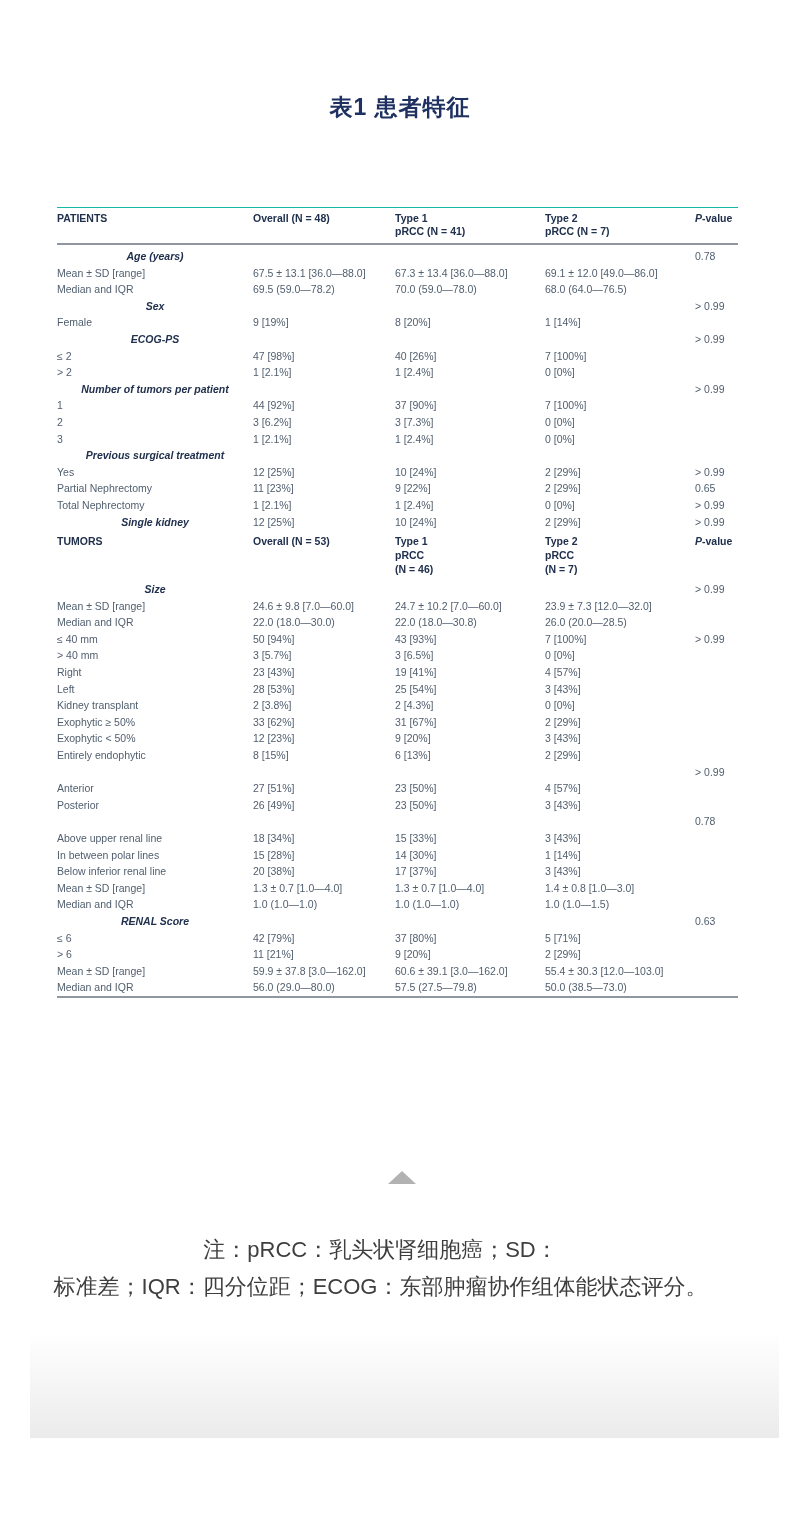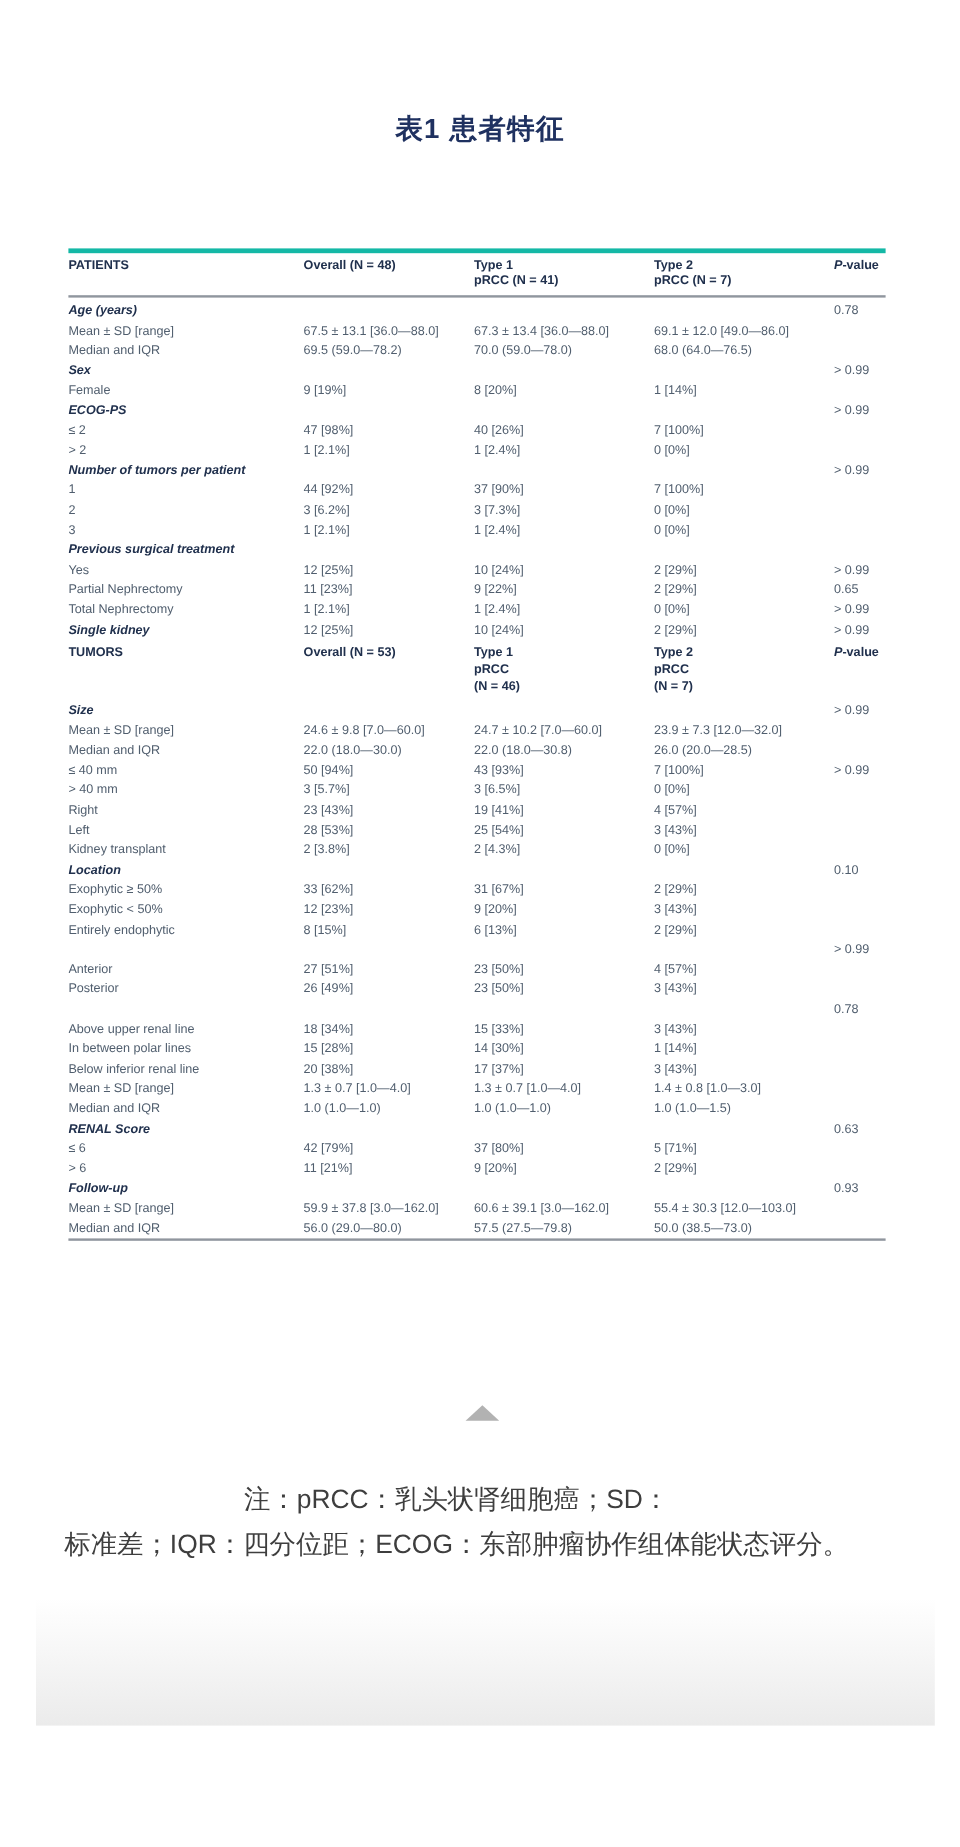--- a/index.html
+++ b/index.html
@@ -26,28 +26,28 @@
     line-height:16.6px;
   }
   .trow > div { overflow:hidden; white-space:nowrap; }
   .c-p { text-align:left; }
   .trow.header {
     font-weight:bold; color:#20304d;
     line-height:14px;
     padding:4px 0 5px 0;
   }
   .trow.header:first-child {
-    border-top:4px solid #14b8a6;
+    border-top:1px solid #14b8a6;
     border-bottom:2px solid #90969e;
     line-height:13px;
     padding:4px 0 5px 0;
     margin-bottom:3px;
   }
   .trow.header .pheader::first-letter { font-style:italic; }
-  .trow.group .c-label { font-weight:bold; font-style:italic; color:#20304d; }
+  .trow.group .c-label { font-weight:bold; font-style:italic; color:#20304d;text-align:center; }
   .collapse-triangle {
     position:absolute; left:388px; top:1171px;
     width:0; height:0; cursor:pointer;
     border-left:14px solid transparent;
     border-right:14px solid transparent;
     border-bottom:13px solid #b2b2b2;
   }
   .note-block {
     position:absolute; top:1231px; left:0; width:732px;
     text-align:center; font-size:22px; line-height:37px;
@@ -246,27 +246,20 @@
       <div class="c-val">3 [43%]</div>
       <div class="c-p"></div>
     </div>
     <div class="trow data">
       <div class="c-label">Kidney transplant</div>
       <div class="c-val">2 [3.8%]</div>
       <div class="c-val">2 [4.3%]</div>
       <div class="c-val">0 [0%]</div>
       <div class="c-p"></div>
     </div>
-    <div class="trow group">
-      <div class="c-label">Location</div>
-      <div class="c-val"></div>
-      <div class="c-val"></div>
-      <div class="c-val"></div>
-      <div class="c-p">0.10</div>
-    </div>
     <div class="trow data">
       <div class="c-label">Exophytic ≥ 50%</div>
       <div class="c-val">33 [62%]</div>
       <div class="c-val">31 [67%]</div>
       <div class="c-val">2 [29%]</div>
       <div class="c-p"></div>
     </div>
     <div class="trow data">
       <div class="c-label">Exophytic &lt; 50%</div>
       <div class="c-val">12 [23%]</div>
@@ -358,27 +351,20 @@
       <div class="c-val">5 [71%]</div>
       <div class="c-p"></div>
     </div>
     <div class="trow data">
       <div class="c-label">&gt; 6</div>
       <div class="c-val">11 [21%]</div>
       <div class="c-val">9 [20%]</div>
       <div class="c-val">2 [29%]</div>
       <div class="c-p"></div>
     </div>
-    <div class="trow group">
-      <div class="c-label">Follow-up</div>
-      <div class="c-val"></div>
-      <div class="c-val"></div>
-      <div class="c-val"></div>
-      <div class="c-p">0.93</div>
-    </div>
     <div class="trow data">
       <div class="c-label">Mean ± SD [range]</div>
       <div class="c-val">59.9 ± 37.8 [3.0—162.0]</div>
       <div class="c-val">60.6 ± 39.1 [3.0—162.0]</div>
       <div class="c-val">55.4 ± 30.3 [12.0—103.0]</div>
       <div class="c-p"></div>
     </div>
     <div class="trow data">
       <div class="c-label">Median and IQR</div>
       <div class="c-val">56.0 (29.0—80.0)</div>

